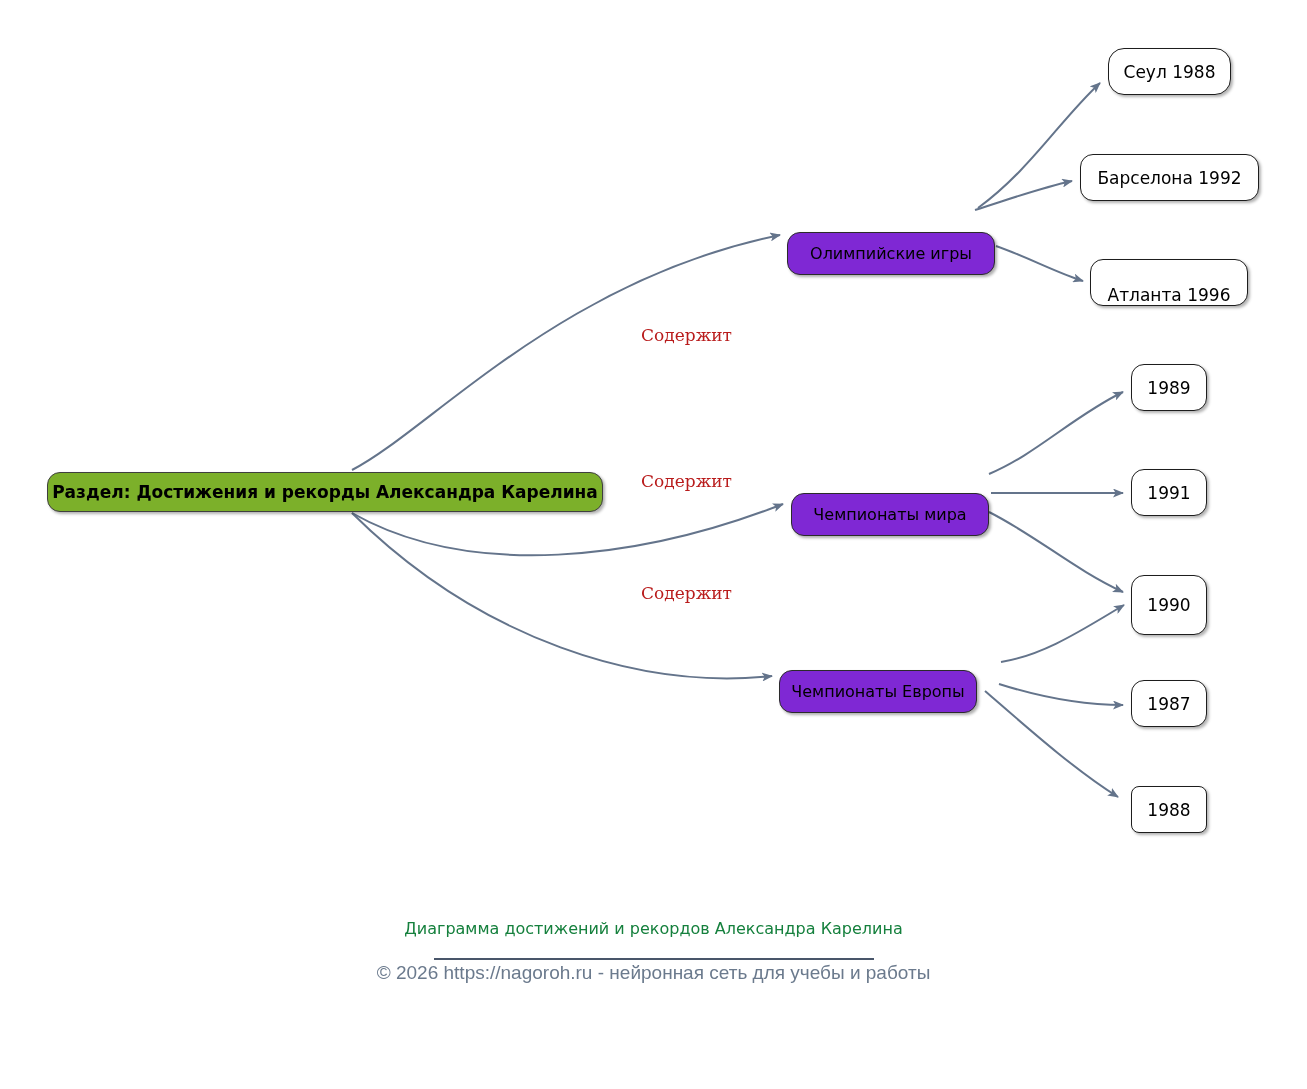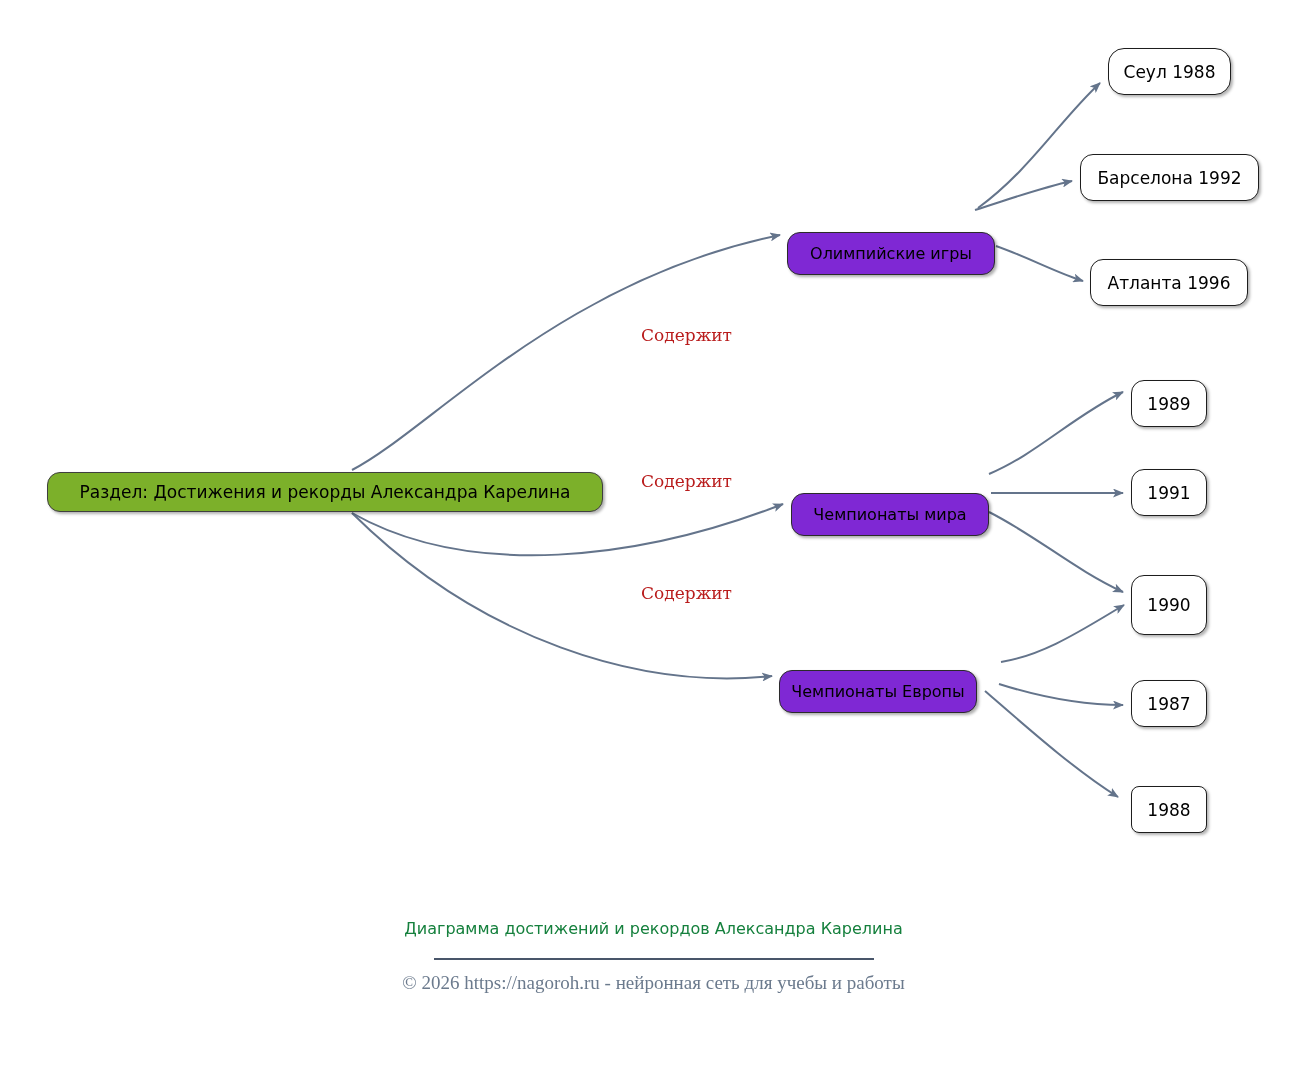--- a/index.html
+++ b/index.html
@@ -96,22 +96,22 @@
   }
 
   #footer-divider {
     width: 440px;
     height: 0;
     margin: 18px auto 0 auto;
     border-top: 2px solid #49566a;
   }
 
   #footer-credit {
-    margin-top: 12px;
-    font-family: Liberation Serif, serif;
+    margin-top: 2px;
+    font-family: Liberation Sans, sans-serif;
     font-size: 19px;
     color: #6b7a8d;
   }
 </style>
 </head>
 <body>
 
 <div id="diagram-canvas">
 
   <svg class="edge-layer" viewBox="0 0 1307 1089" width="1307" height="1089" xmlns="http://www.w3.org/2000/svg">
@@ -136,21 +136,21 @@
       <path d="M 989,474 C 1035,455 1075,415 1123,392"></path>
       <path d="M 991,493 C 1030,493 1080,493 1123,493"></path>
       <path d="M 989,512 C 1035,535 1075,570 1123,592"></path>
 
       <path d="M 1001,662 C 1045,655 1085,628 1124,605"></path>
       <path d="M 999,684 C 1040,697 1080,705 1123,705"></path>
       <path d="M 985,691 C 1030,730 1075,770 1118,797"></path>
     </g>
   </svg>
 
-  <div class="node node-root" style="left:47px; top:472px; width:556px; height:40px;">
+  <div class="node node-root" style="left:47px; top:472px; width:556px; height:40px;font-weight:bold;">
     <span>Раздел: Достижения и рекорды Александра Карелина</span>
   </div>
 
   <div class="node node-category" style="left:787px; top:210px; width:208px; height:43px;">
     <span>Олимпийские игры</span>
   </div>
 
   <div class="node node-category" style="left:791px; top:471px; width:198px; height:43px;">
     <span>Чемпионаты мира</span>
   </div>
@@ -160,25 +160,25 @@
   </div>
 
   <div class="node node-leaf" style="left:1108px; top:48px; width:123px; height:47px;border-radius:16px;">
     <span>Сеул 1988</span>
   </div>
 
   <div class="node node-leaf" style="left:1080px; top:154px; width:179px; height:47px;">
     <span>Барселона 1992</span>
   </div>
 
-  <div class="node node-leaf" style="left:1090px; top:259px; width:158px; height:47px;">
+  <div class="node node-leaf" style="left:1090px; top:259px; width:158px; height:47px;align-items:flex-end;">
     <span>Атланта 1996</span>
   </div>
 
-  <div class="node node-leaf" style="left:1131px; top:380px; width:76px; height:47px;text-align:right;">
+  <div class="node node-leaf" style="left:1131px; top:364px; width:76px; height:47px;text-align:right;">
     <span>1989</span>
   </div>
 
   <div class="node node-leaf" style="left:1131px; top:469px; width:76px; height:47px;">
     <span>1991</span>
   </div>
 
   <div class="node node-leaf" style="left:1131px; top:575px; width:76px; height:60px;">
     <span>1990</span>
   </div>

